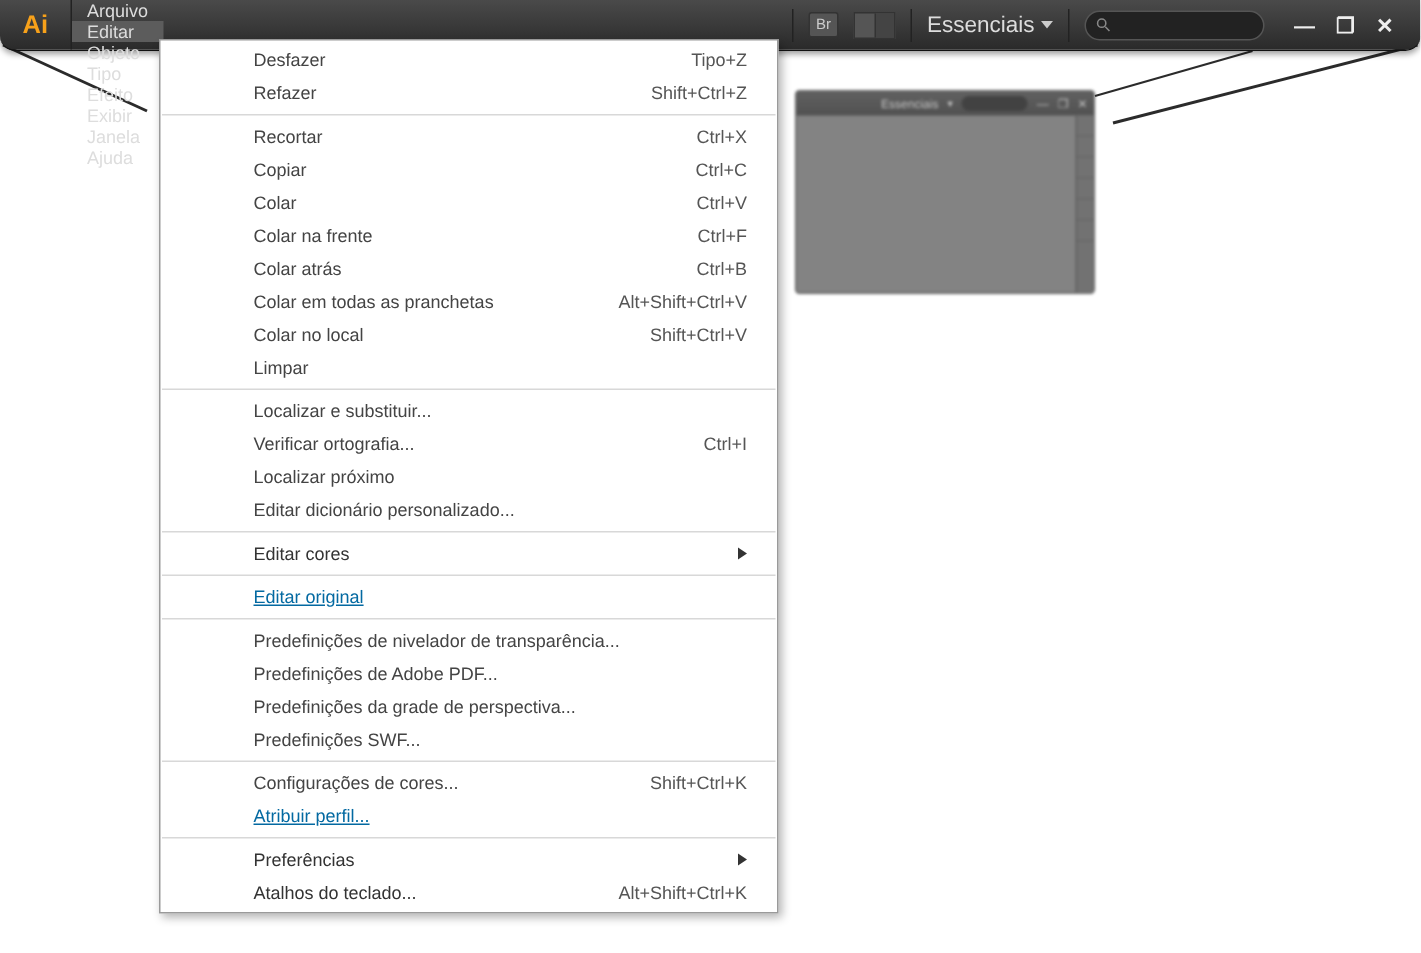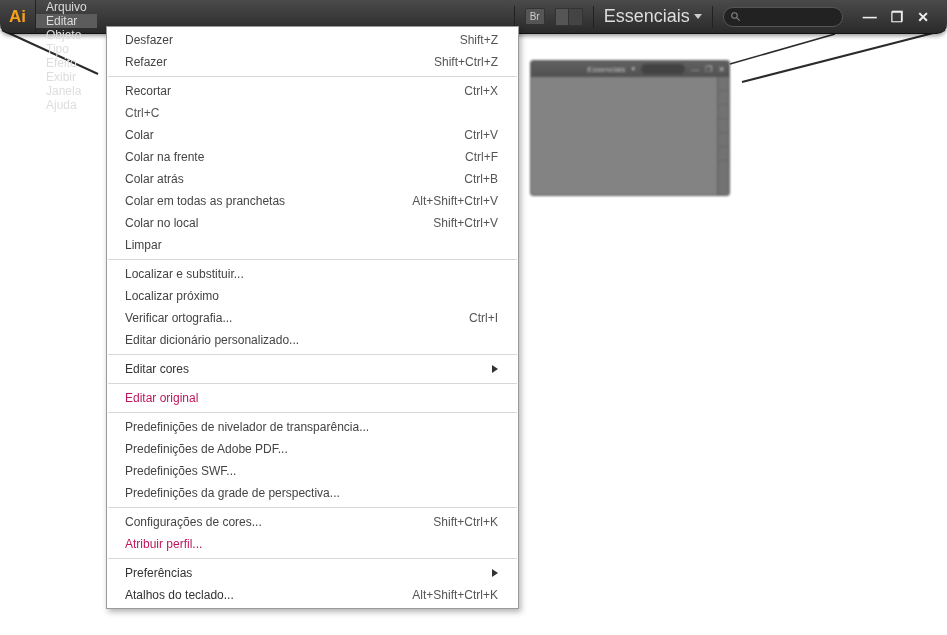--- a/index.html
+++ b/index.html
@@ -12,21 +12,21 @@
     height: 34px;
     background: linear-gradient(#4a4a4a, #3a3a3a 50%, #2a2a2a);
     border-bottom: 1px solid #111;
     display: flex;
     align-items: stretch;
     border-radius: 0 0 10px 10px;
     box-shadow: 0 2px 4px rgba(0,0,0,.4);
     z-index: 10;
   }
   .app-icon {
-    width: 36px;
+    width: 48px;
     display: flex; align-items: center; justify-content: center;
     font-weight: 700; font-size: 17px;
     color: #f7a11a;
     border-right: 1px solid #222;
   }
   .menu-items { display: flex; flex-direction: column; }
   .menu-item {
     padding: 0 10px;
     display: flex; align-items: center;
     color: #ddd; font-size: 12px;
@@ -41,21 +41,21 @@
   .br-badge {
     background: #555; border: 1px solid #333; color: #ccc;
     font-size: 10px; padding: 2px 4px; border-radius: 2px;
   }
   .layout-switch {
     width: 28px; height: 18px; background: #555; border: 1px solid #333;
     display: flex;
   }
   .layout-switch span { flex:1; border-right:1px solid #333; }
   .layout-switch span:last-child { border-right:none; background:#444; }
-  .workspace-label { color:#ddd; font-size:18px; display:flex; align-items:center; gap:4px; }
+  .workspace-label { color:#ddd; font-size:15px; display:flex; align-items:center; gap:4px; }
   .workspace-label::after { content:""; border-left:4px solid transparent; border-right:4px solid transparent; border-top:5px solid #ccc; }
   .search-field {
     width: 120px; height: 20px; background:#222; border:1px solid #555; border-radius:10px;
     display:flex; align-items:center; padding:0 6px; color:#888; font-size:11px;
   }
   .search-field svg { width:11px; height:11px; margin-right:4px; }
   .window-controls { display:flex; gap:14px; margin-left:10px; align-items:center; padding-right:10px;}
   .window-controls .ctl { color:#eee; font-size:14px; font-weight:bold; cursor:default;}
   .divider-v { width:1px; height:22px; background:#222; }
 
@@ -73,23 +73,23 @@
   }
   .dd-row {
     display:flex;
     align-items:center;
     height:22px;
     padding:0 20px 0 18px;
     font-size:12px;
     color:#444;
     cursor:default;
   }
-  .dd-row.disabled { color:#be185d; }
+  .dd-row.disabled { color:#0369a1;text-decoration:underline; }
   .dd-row.bold { font-weight:400; color:#333;}
-  .dd-label { flex:1; white-space:nowrap; }
+  .dd-label { flex:1; white-space:nowrap;margin-left:44px; }
   .dd-shortcut { color:#555; font-size:12px; }
   .dd-sep { height:1px; background:#d8d8d8; margin:3px 1px; }
   .dd-sub-arrow {
     width:0; height:0;
     border-top:4px solid transparent;
     border-bottom:4px solid transparent;
     border-left:6px solid #333;
     margin-left:auto;
   }
 
@@ -187,32 +187,33 @@
       <span class="ctl">—</span>
       <span class="ctl">❐</span>
       <span class="ctl">✕</span>
     </div>
   </div>
 </div>
 
 <div class="dropdown" id="dropdown">
     <div class="dd-row">
       <span class="dd-label">Desfazer</span>
-      <span class="dd-shortcut">Shift+Z</span>
+      <span class="dd-shortcut">Tipo+Z</span>
     </div>
     <div class="dd-row">
       <span class="dd-label">Refazer</span>
       <span class="dd-shortcut">Shift+Ctrl+Z</span>
     </div>
     <div class="dd-sep"></div>
     <div class="dd-row">
       <span class="dd-label">Recortar</span>
       <span class="dd-shortcut">Ctrl+X</span>
     </div>
     <div class="dd-row">
+      <span class="dd-label">Copiar</span>
       <span class="dd-shortcut">Ctrl+C</span>
     </div>
     <div class="dd-row">
       <span class="dd-label">Colar</span>
       <span class="dd-shortcut">Ctrl+V</span>
     </div>
     <div class="dd-row">
       <span class="dd-label">Colar na frente</span>
       <span class="dd-shortcut">Ctrl+F</span>
     </div>
@@ -229,25 +230,25 @@
       <span class="dd-shortcut">Shift+Ctrl+V</span>
     </div>
     <div class="dd-row">
       <span class="dd-label">Limpar</span>
     </div>
     <div class="dd-sep"></div>
     <div class="dd-row">
       <span class="dd-label">Localizar e substituir...</span>
     </div>
     <div class="dd-row">
-      <span class="dd-label">Localizar próximo</span>
-    </div>
-    <div class="dd-row">
       <span class="dd-label">Verificar ortografia...</span>
       <span class="dd-shortcut">Ctrl+I</span>
+    </div>
+    <div class="dd-row">
+      <span class="dd-label">Localizar próximo</span>
     </div>
     <div class="dd-row">
       <span class="dd-label">Editar dicionário personalizado...</span>
     </div>
     <div class="dd-sep"></div>
     <div class="dd-row bold">
       <span class="dd-label">Editar cores</span>
       <span class="dd-sub-arrow"></span>
     </div>
     <div class="dd-sep"></div>
@@ -255,24 +256,24 @@
       <span class="dd-label">Editar original</span>
     </div>
     <div class="dd-sep"></div>
     <div class="dd-row">
       <span class="dd-label">Predefinições de nivelador de transparência...</span>
     </div>
     <div class="dd-row">
       <span class="dd-label">Predefinições de Adobe PDF...</span>
     </div>
     <div class="dd-row">
+      <span class="dd-label">Predefinições da grade de perspectiva...</span>
+    </div>
+    <div class="dd-row">
       <span class="dd-label">Predefinições SWF...</span>
-    </div>
-    <div class="dd-row">
-      <span class="dd-label">Predefinições da grade de perspectiva...</span>
     </div>
     <div class="dd-sep"></div>
     <div class="dd-row">
       <span class="dd-label">Configurações de cores...</span>
       <span class="dd-shortcut">Shift+Ctrl+K</span>
     </div>
     <div class="dd-row disabled">
       <span class="dd-label">Atribuir perfil...</span>
     </div>
     <div class="dd-sep"></div>

